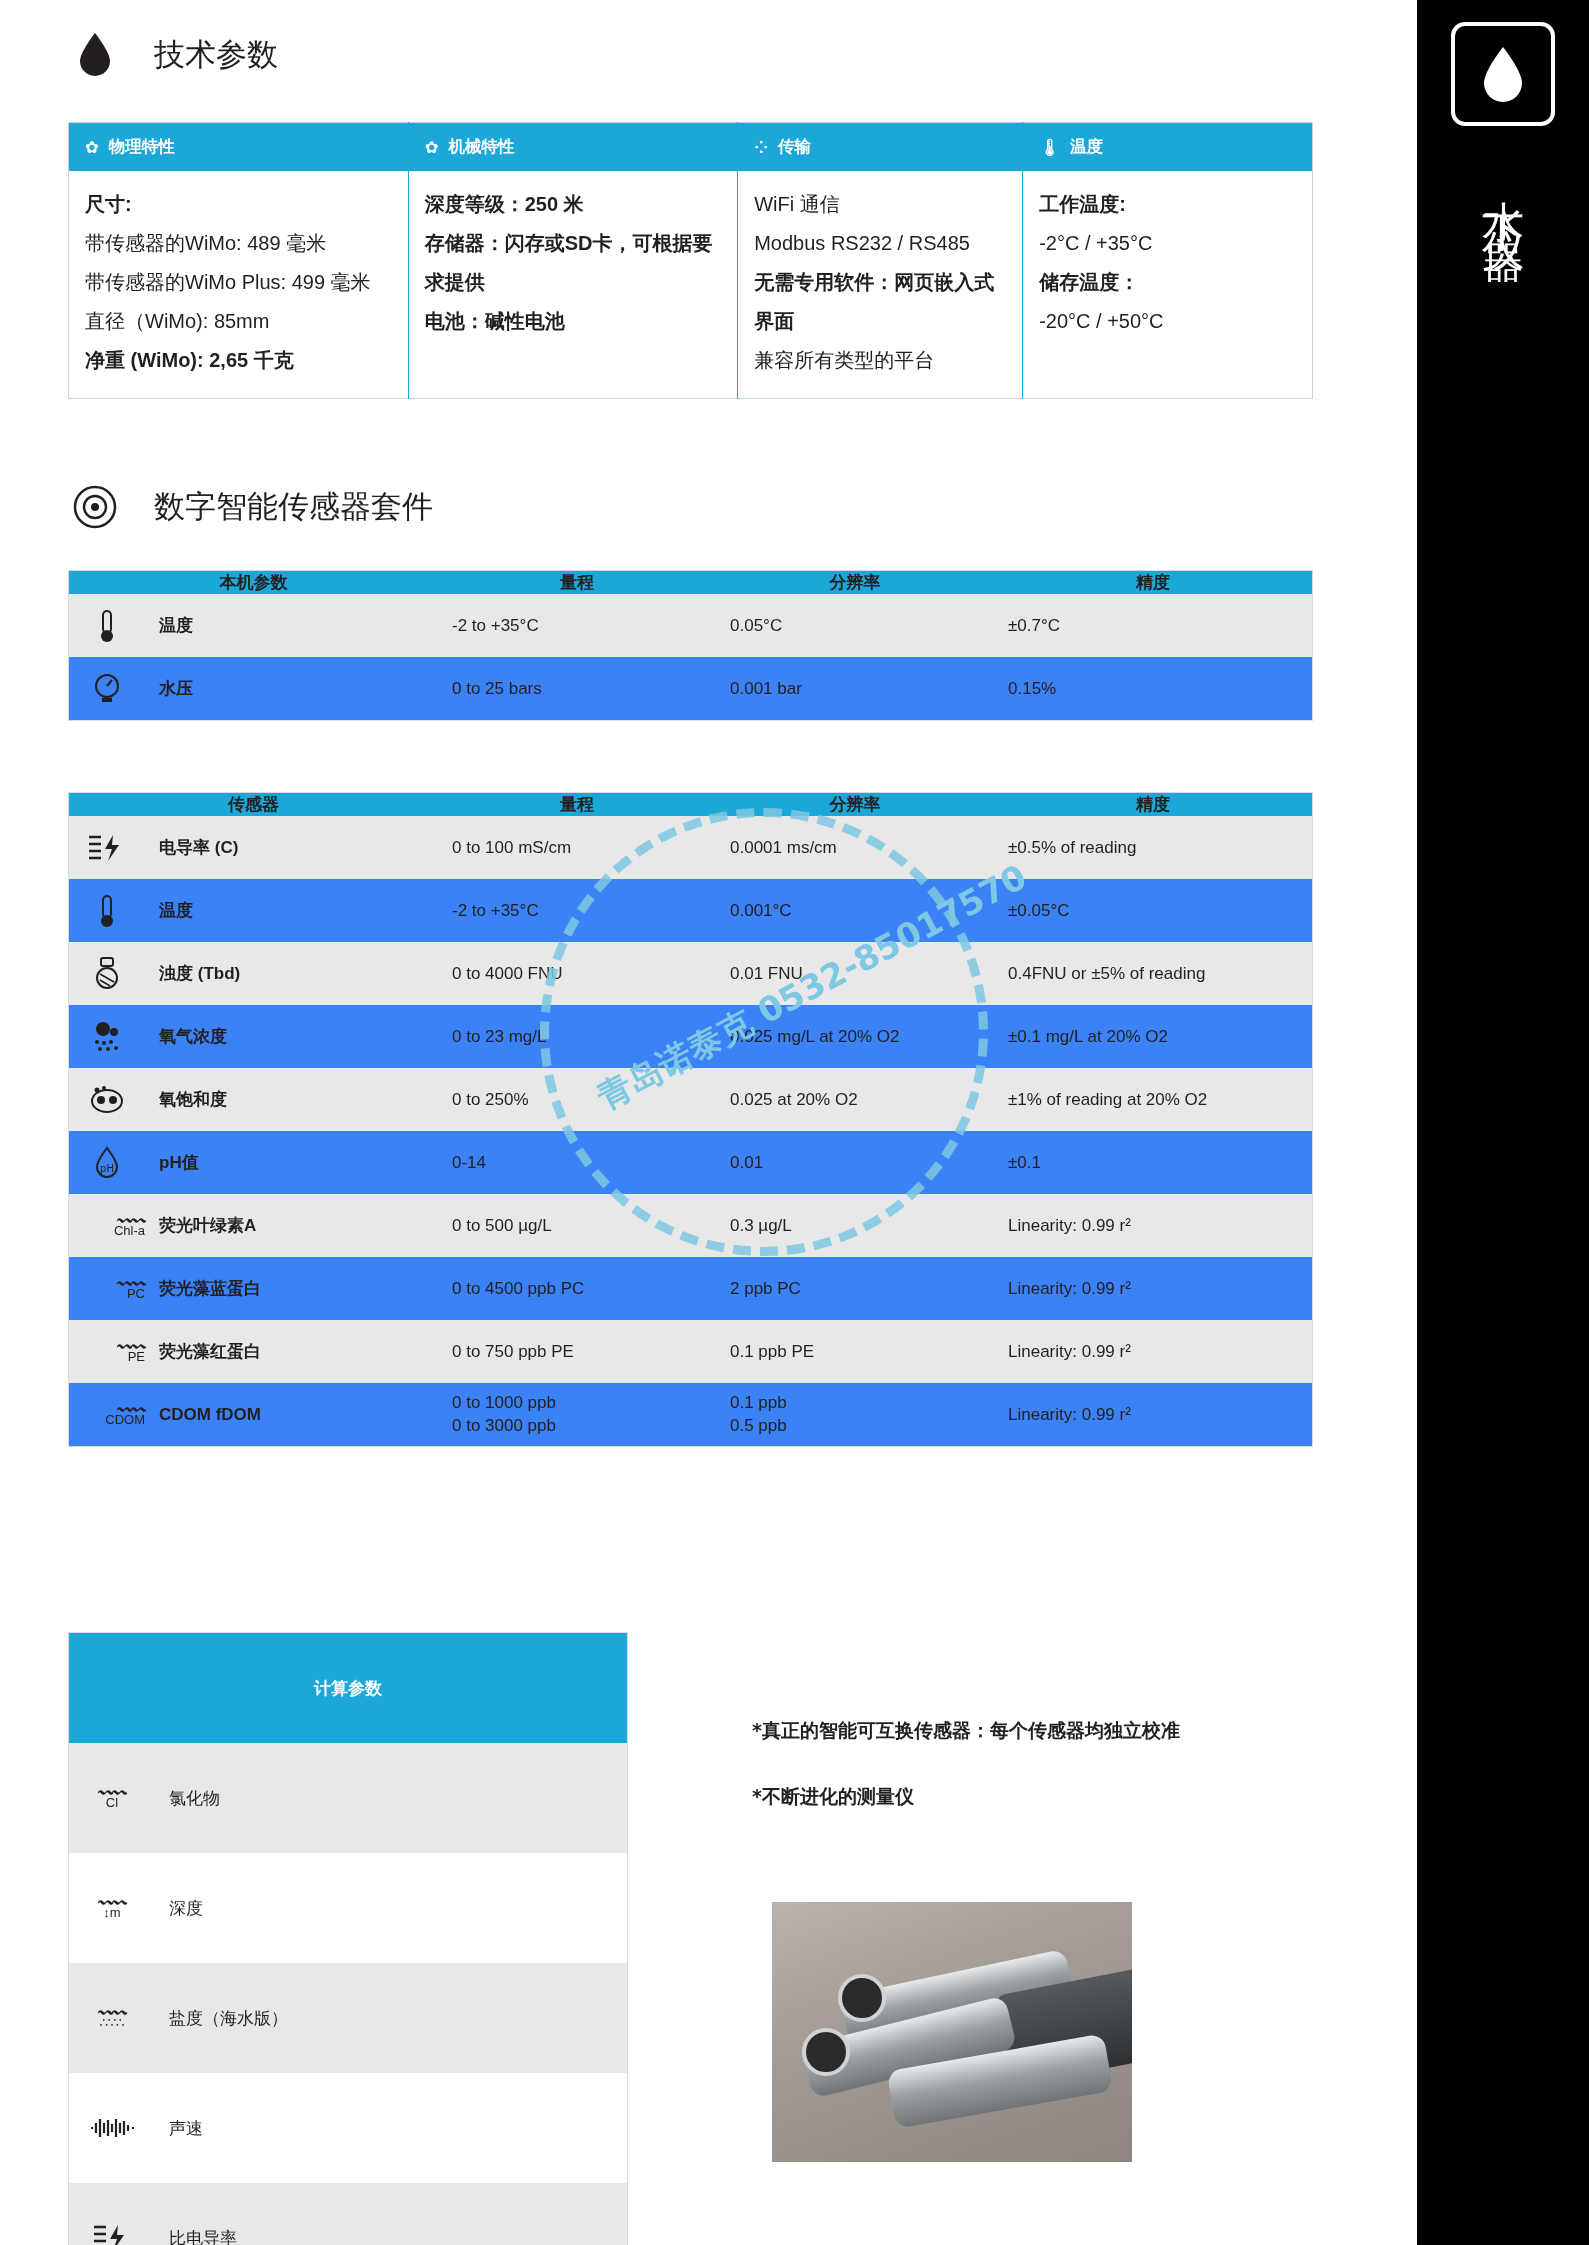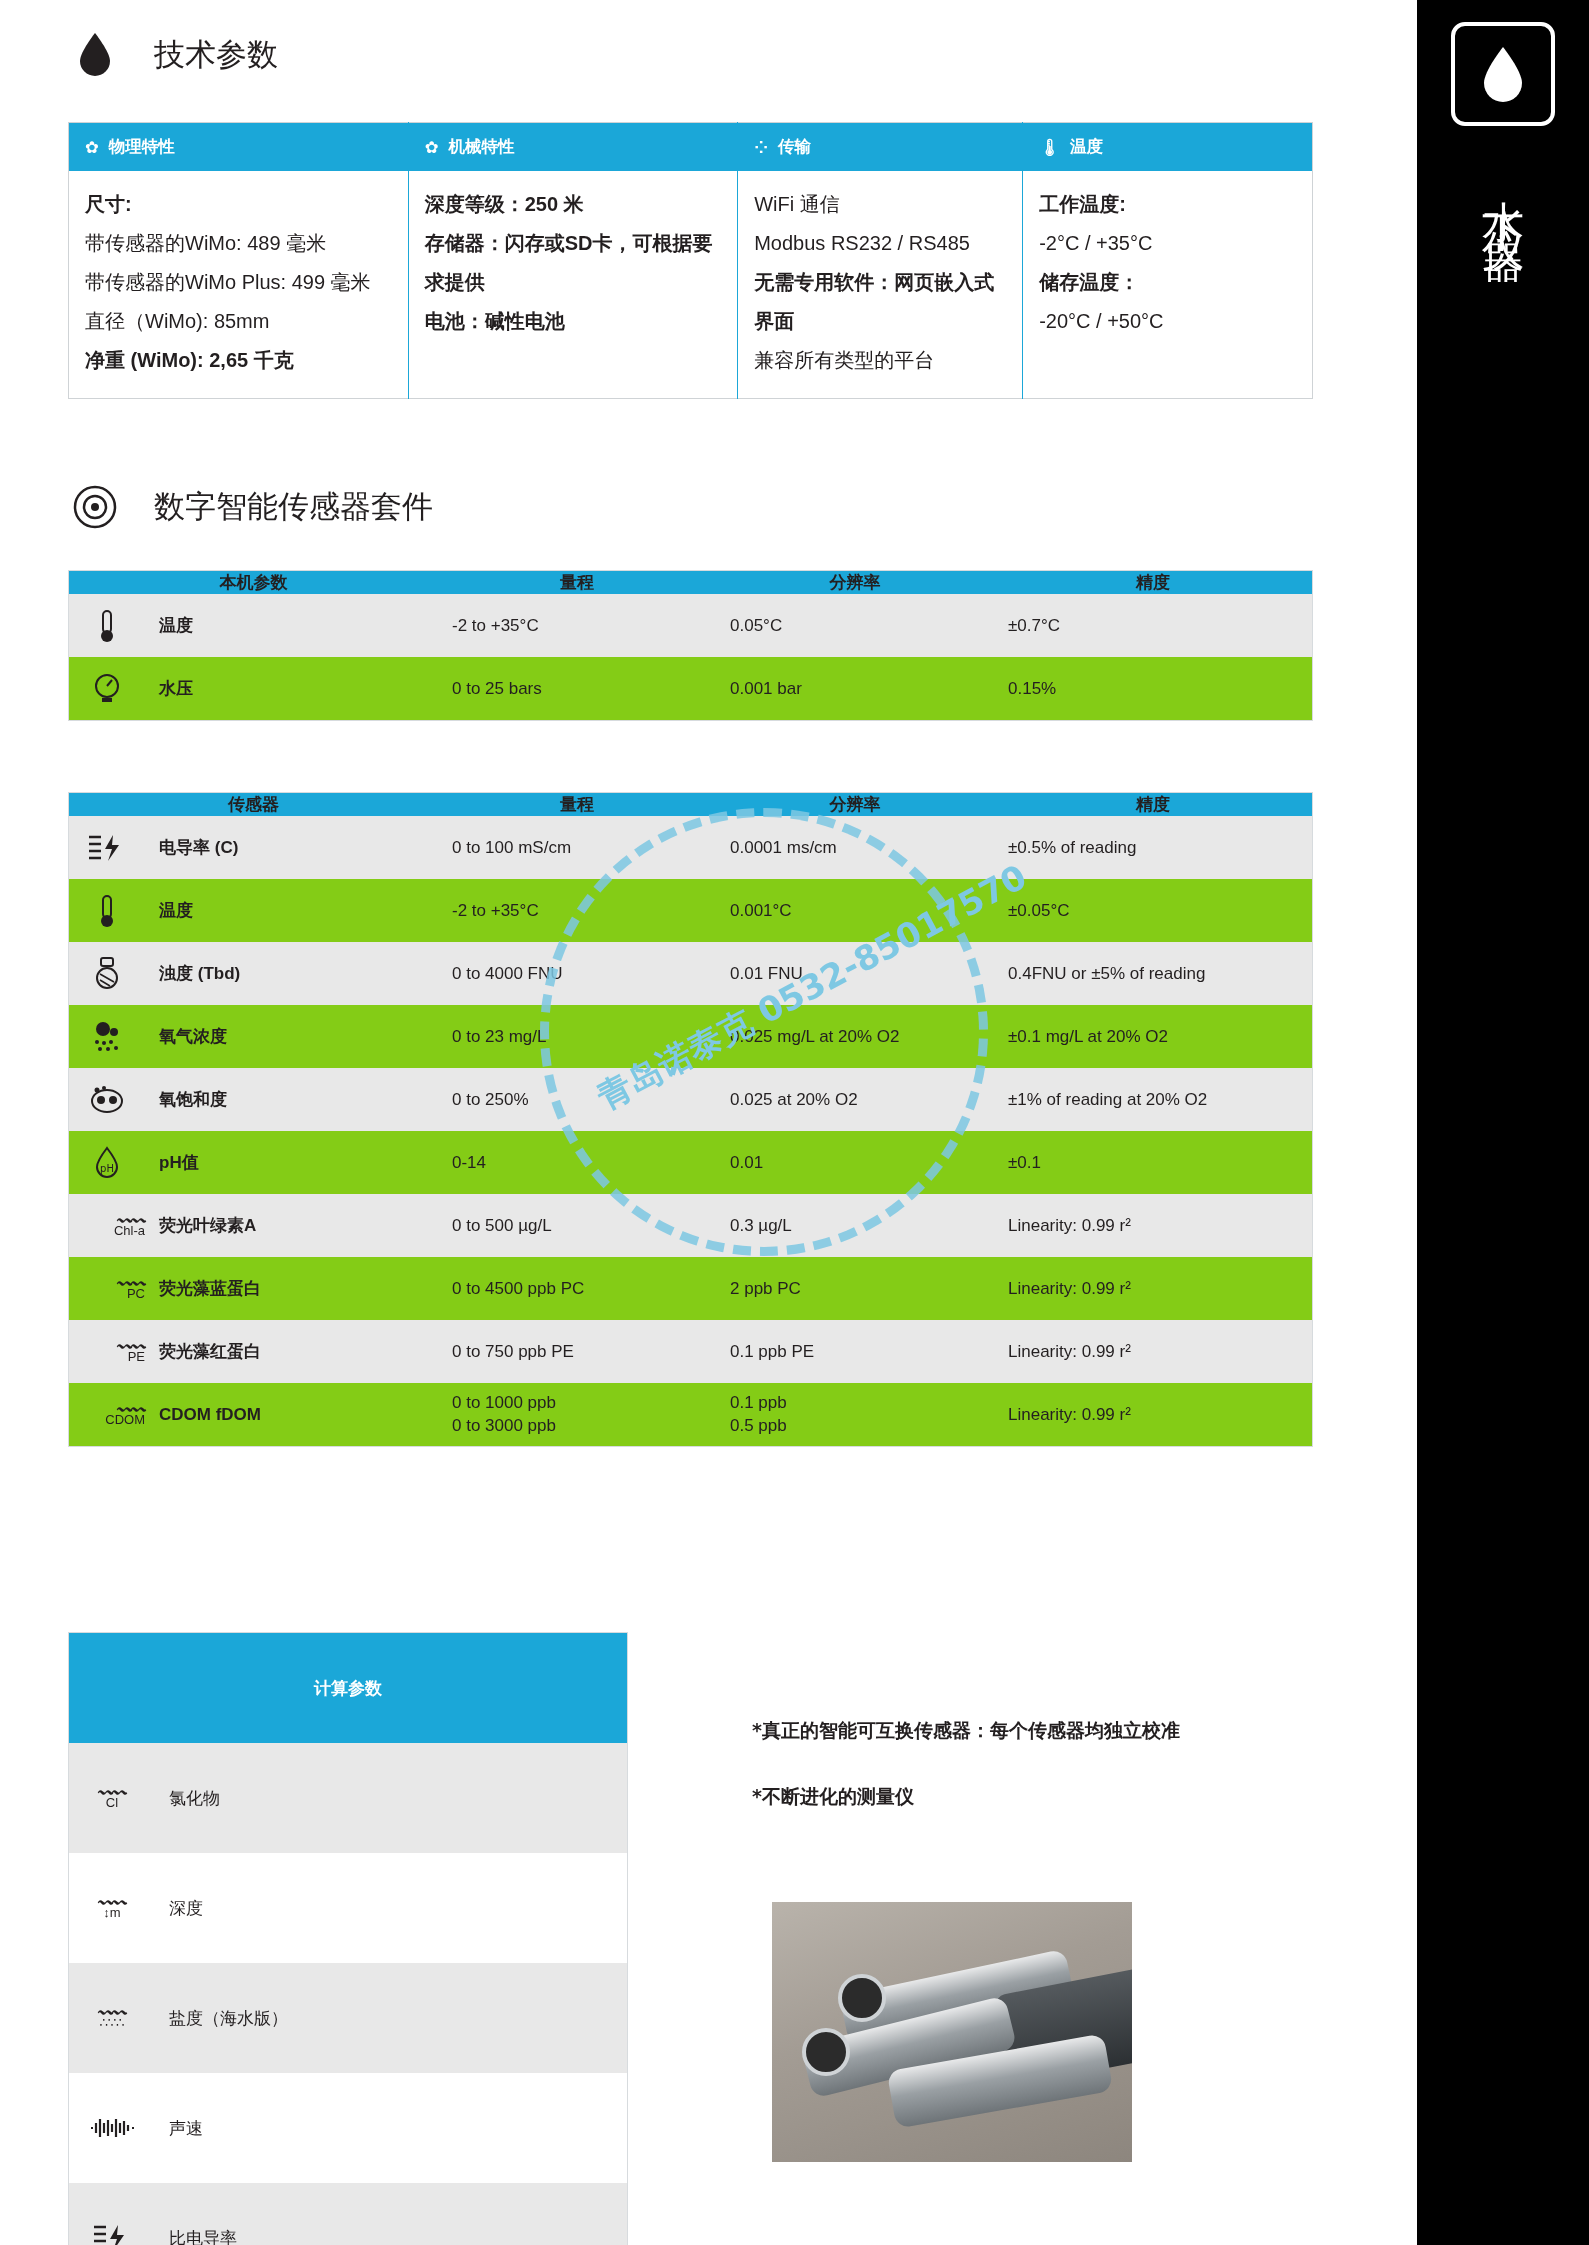--- a/index.html
+++ b/index.html
@@ -57,21 +57,21 @@
   #specs .col{border-right:1px solid #1ba7d8;}
   #specs .body{background:#fff;padding:14px 16px 18px 16px;font-size:20px;line-height:1.95;color:#231f20;}
   #specs .body b{font-weight:bold;}
   #specs .hrow td{padding:0;}
   .spec-hdr{display:flex;align-items:center;gap:10px;background:#1ba7d8;color:#fff;font-size:16.5px;font-weight:bold;padding:13px 16px;}
 
   
   .rowtbl{position:absolute;border:1px solid #d7dbde;width:1245px;left:68px;}
   .rowtbl td{font-size:17px;padding:0 14px;height:63px;color:#231f20;}
   .rowtbl tr.alt td{background:#e8e8e8;}
-  .rowtbl tr.norm td{background:#84cc16;}
+  .rowtbl tr.norm td{background:#3b82f6;}
   .rowtbl td.name{font-weight:bold;}
   .rowtbl td.ic{width:76px;text-align:right;padding:0;}
   .rowtbl .hdr-cell{height:auto;}
 
   .c2{width:250px;}
   .c3{width:250px;}
   .c4{width:290px;}
 
   
   #calc{position:absolute;left:68px;top:1632px;width:560px;border:1px solid #d7dbde;}

